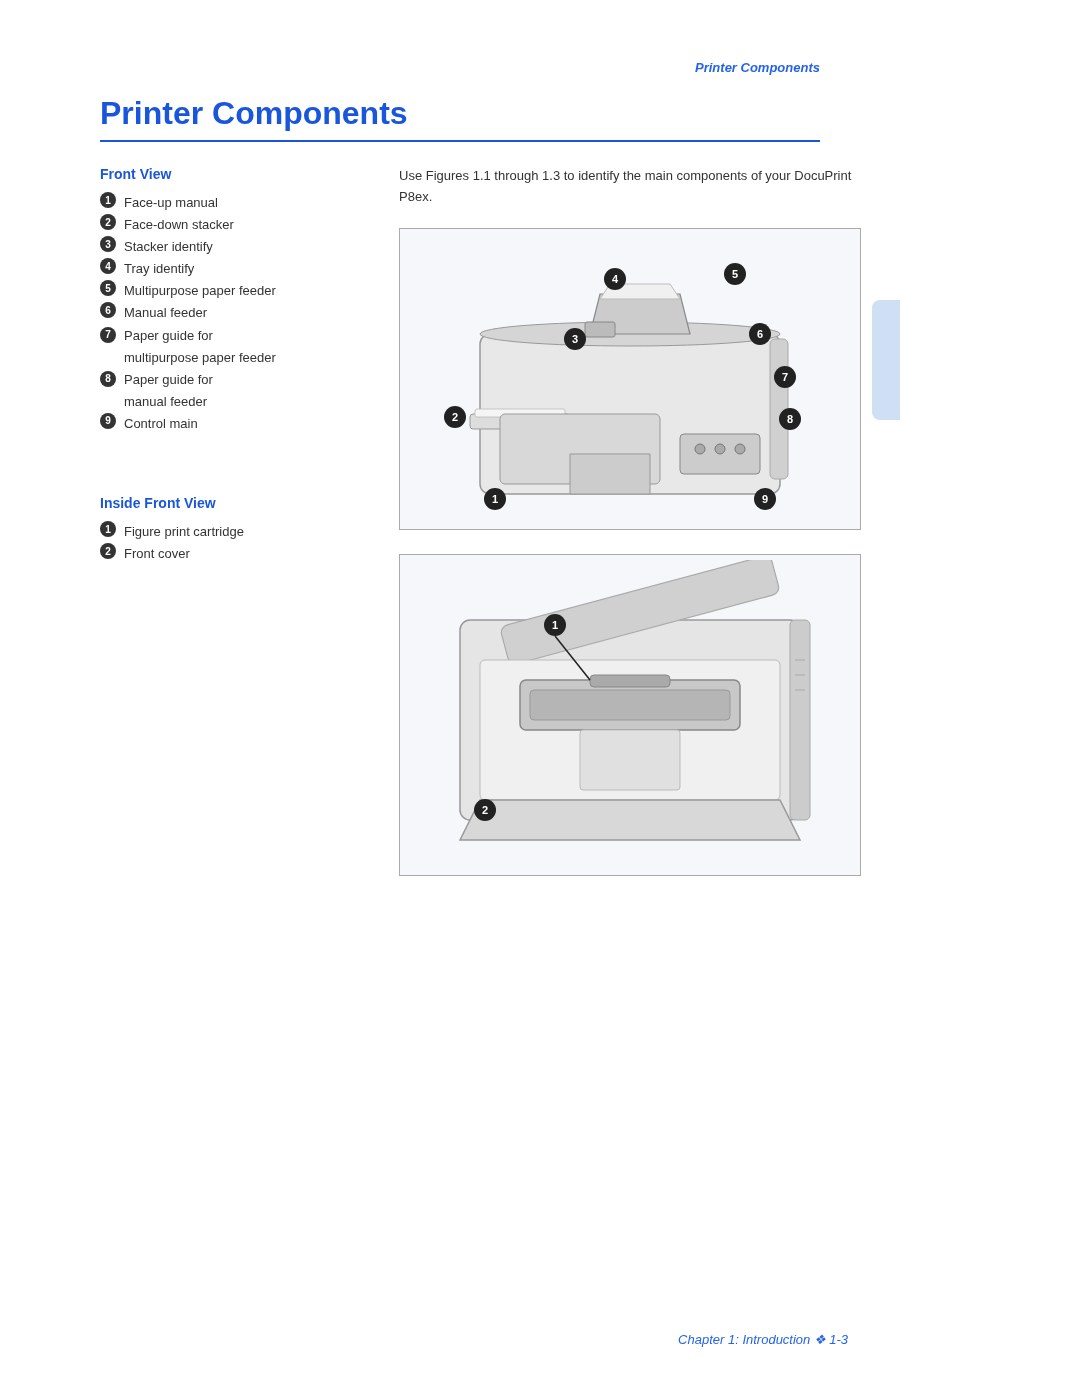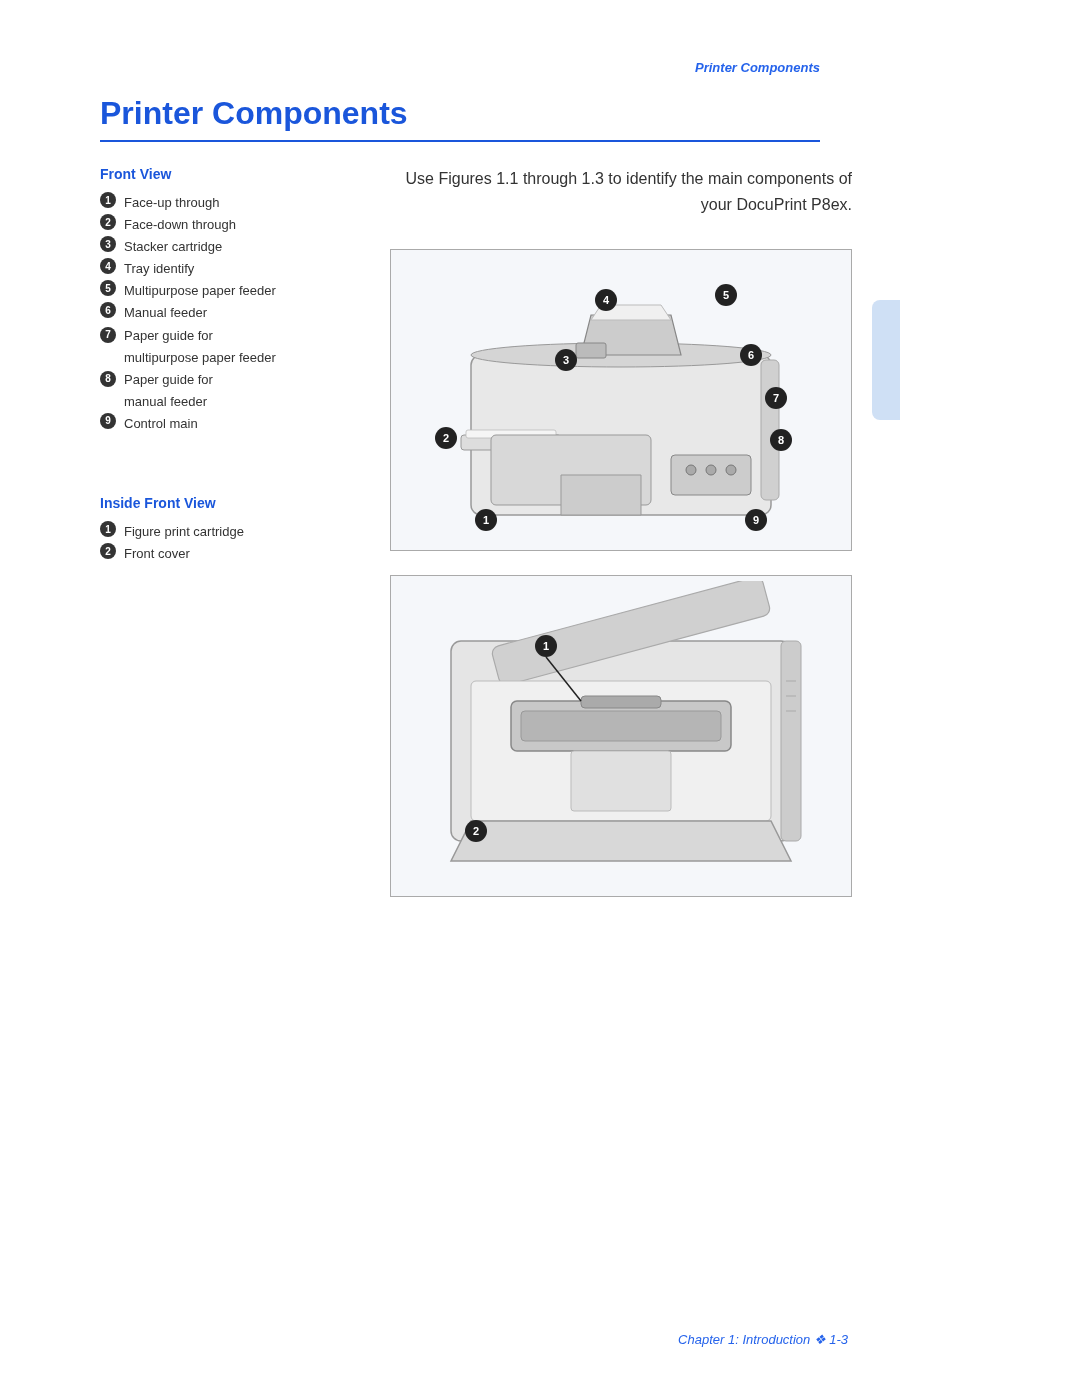--- a/index.html
+++ b/index.html
@@ -40,39 +40,38 @@
       font-size: 32px;
       font-weight: bold;
       border-bottom: 2px solid #1a56db;
       padding-bottom: 8px;
       margin-bottom: 24px;
     }
 
     
     .content-layout {
       display: flex;
-      gap: 30px;
+      gap: 39px;
     }
 
     .left-column {
       width: 260px;
       flex-shrink: 0;
     }
 
     .right-column {
       flex: 1;
     }
 
     
     .intro-text {
-      font-size: 16px;
+      font-size: 13px;
       line-height: 1.6;
-      margin-bottom: 32px;
+      margin-bottom: 20px;
       color: #333;
-      text-align: right;
     }
 
     
     .section-heading {
       color: #1a56db;
       font-size: 14px;
       font-weight: bold;
       margin-bottom: 10px;
     }
 
@@ -184,29 +183,29 @@
 
   <div class="content-layout">
 
     <div class="left-column">
 
       <div>
         <div class="section-heading">Front View</div>
         <ul class="component-list">
           <li>
             <span class="number-circle">1</span>
-            <span>Face-up through</span>
+            <span>Face-up manual</span>
           </li>
           <li>
             <span class="number-circle">2</span>
-            <span>Face-down through</span>
+            <span>Face-down stacker</span>
           </li>
           <li>
             <span class="number-circle">3</span>
-            <span>Stacker cartridge</span>
+            <span>Stacker identify</span>
           </li>
           <li>
             <span class="number-circle">4</span>
             <span>Tray identify</span>
           </li>
           <li>
             <span class="number-circle">5</span>
             <span>Multipurpose paper feeder</span>
           </li>
           <li>

